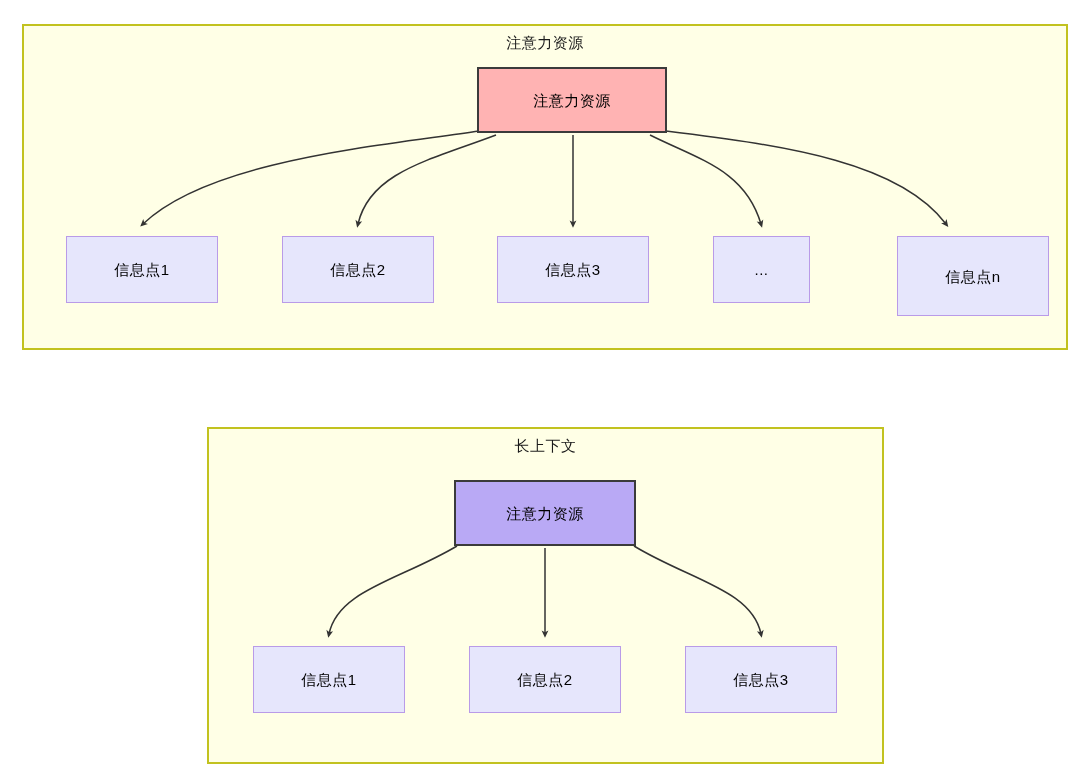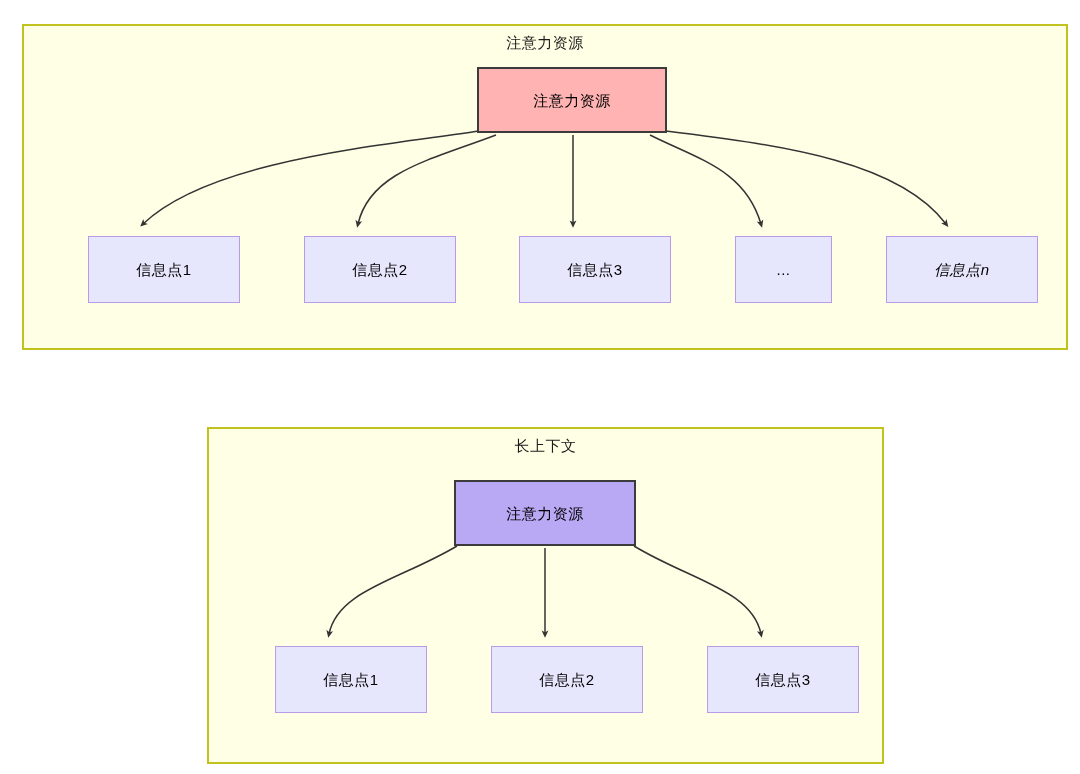--- a/index.html
+++ b/index.html
@@ -69,21 +69,20 @@
     background: #FFB3B3;
     border: 2px solid #3B3B3B;
   }
   .node-attention-blue {
     background: #B9A9F5;
     border: 2px solid #3B3B3B;
   }
   .node-info {
     background: #E6E6FC;
     border: 1.6px solid #B99BE8;
-    margin-left: 22px;
   }
   .node-label {
     display: block;
     line-height: 1;
   }
 </style>
 </head>
 <body>
 
 <div class="canvas">
@@ -117,21 +116,21 @@
   </div>
   <div class="node node-info" style="left:282px; top:236px; width:152px; height:67px;">
     <span class="node-label">信息点2</span>
   </div>
   <div class="node node-info" style="left:497px; top:236px; width:152px; height:67px;">
     <span class="node-label">信息点3</span>
   </div>
   <div class="node node-info" style="left:713px; top:236px; width:97px; height:67px;">
     <span class="node-label">...</span>
   </div>
-  <div class="node node-info" style="left:864px; top:236px; width:152px; height:67px;font-style:italic;">
+  <div class="node node-info" style="left:897px; top:236px; width:152px; height:80px;">
     <span class="node-label">信息点n</span>
   </div>
 
   <div class="group-box" id="group-short">
     <div class="group-title">长上下文</div>
   </div>
 
   <svg class="svg-layer" viewBox="0 0 1080 774" xmlns="http://www.w3.org/2000/svg">
     <g fill="none" stroke="#333333" stroke-width="1.5" marker-end="url(#arrowhead)">
       <path d="M457,546 C 400,580 338,590 329,634"></path>

